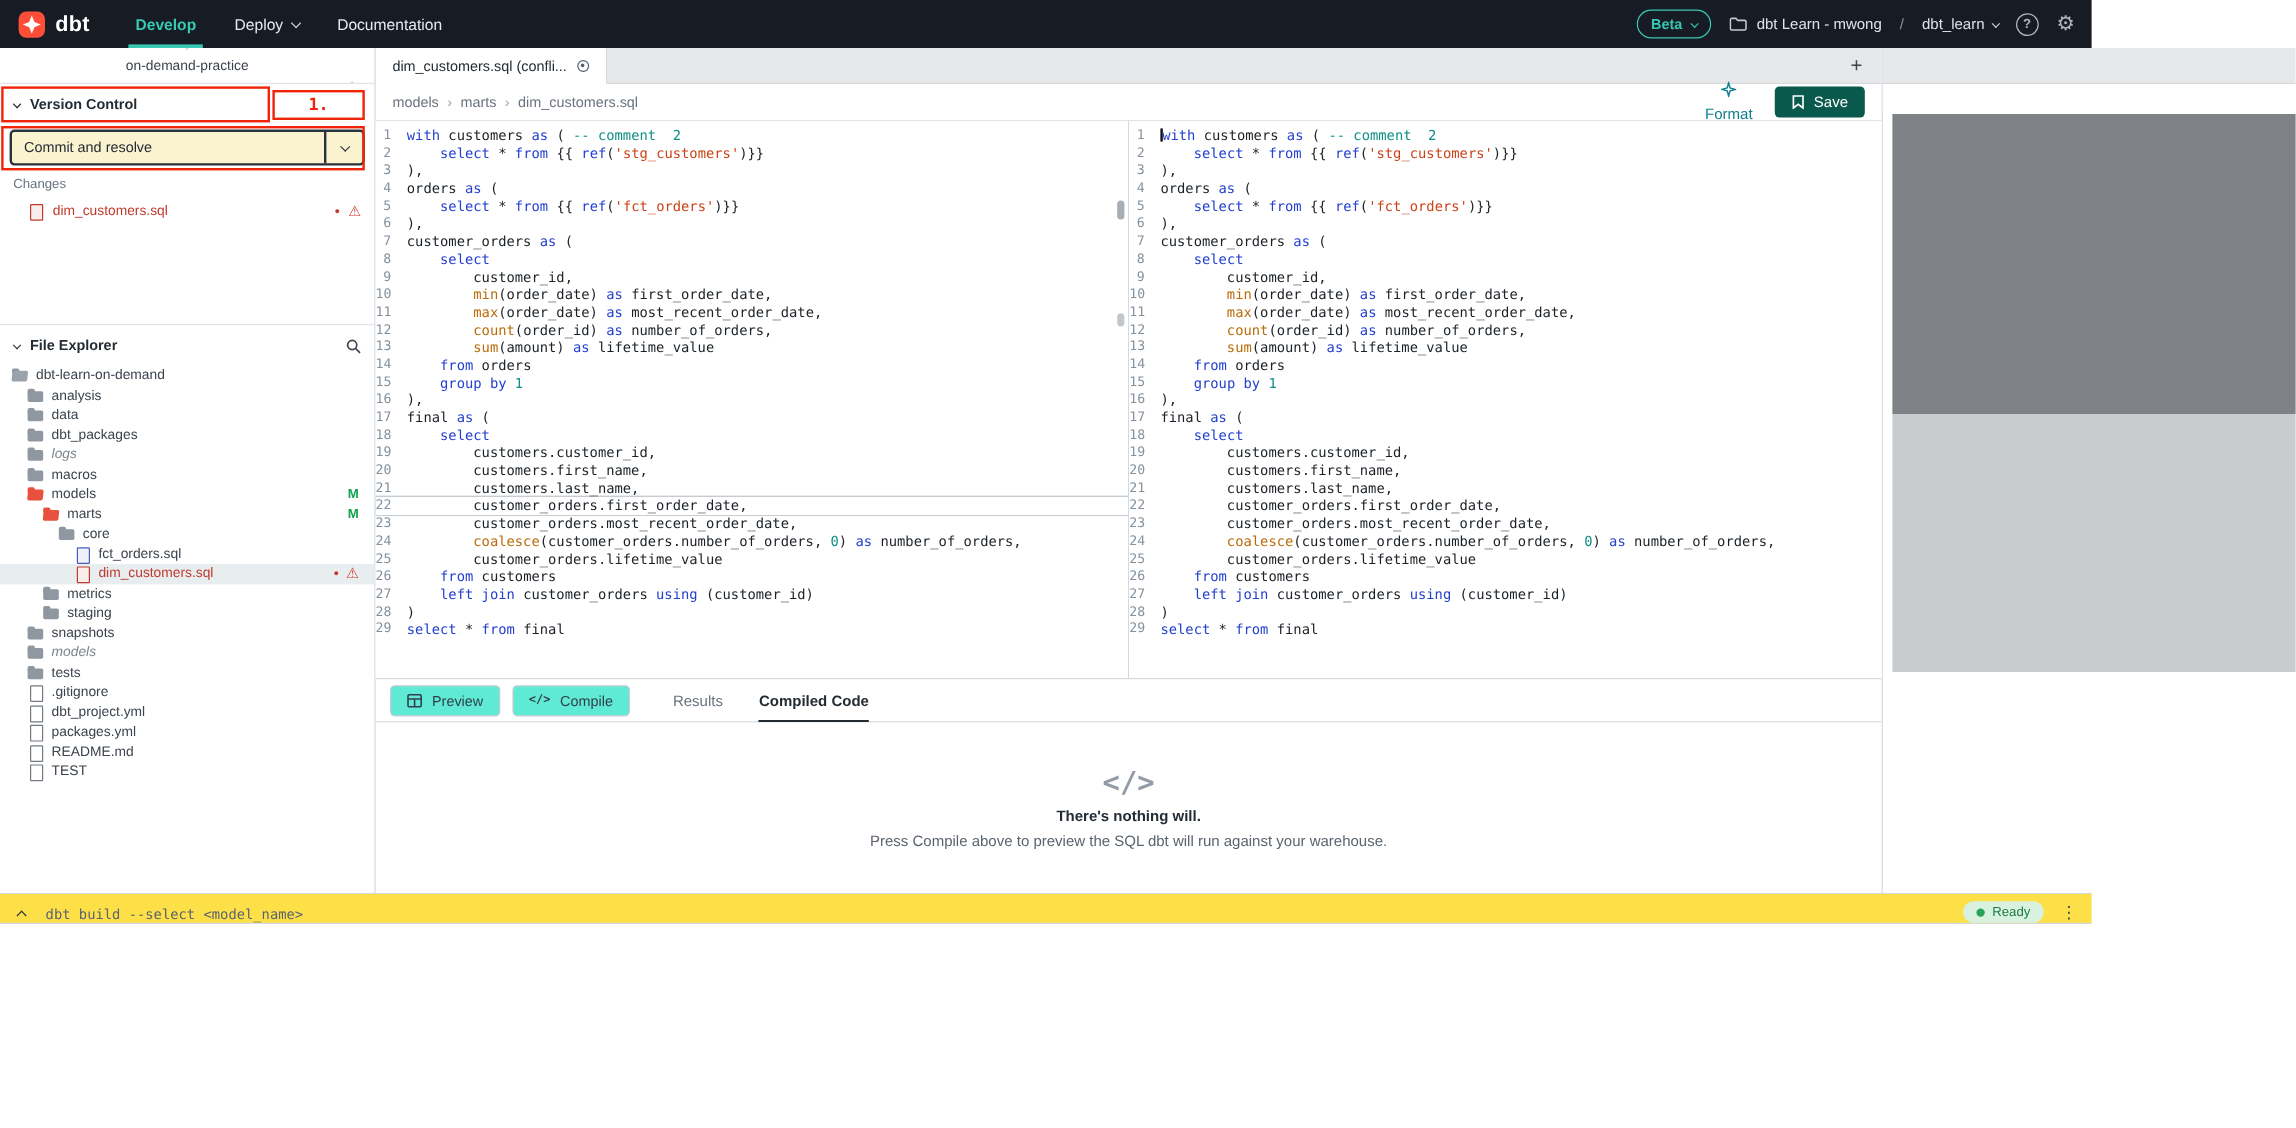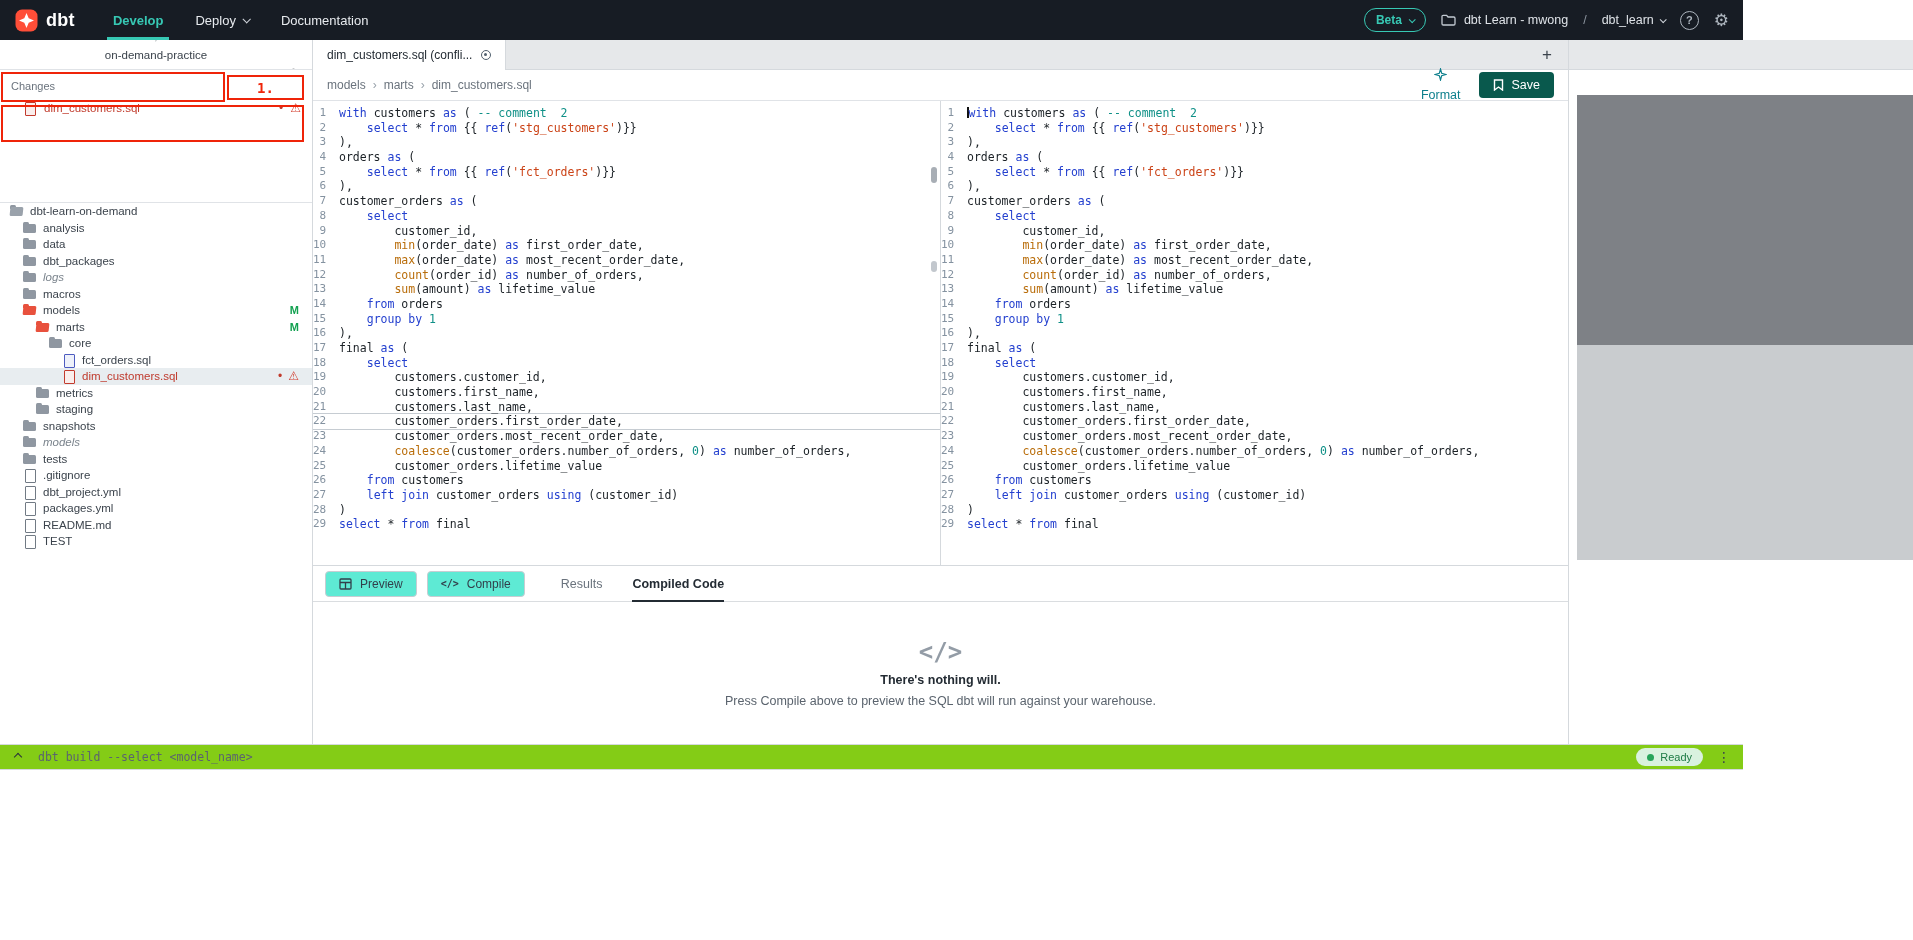--- a/index.html
+++ b/index.html
@@ -124,21 +124,21 @@
   .empty-msg { font-size: 12.5px; color: #5b646e; }
 
   
   .right-strip { width: 345px; flex: none; border-left: 1px solid #d5d9dd; display: flex; flex-direction: column; background: #fff; }
   .rs-a { height: 30px; background: #e6e8ea; border-bottom: 1px solid #d5d9dd; }
   .rs-b { height: 25px; background: #fff; }
   .rs-dark { height: 250px; background: #7e8186; margin-left: 8px; cursor: pointer; }
   .rs-mid { height: 215px; background: #c9cccf; margin-left: 8px; }
 
   
-  .statusbar { height: 26px; border-top: 1px solid #d5d9dd; border-bottom: 1px solid #d5d9dd; display: flex; align-items: center; padding: 0 12px; gap: 14px; background: #84cc16; }
+  .statusbar { height: 26px; border-top: 1px solid #d5d9dd; border-bottom: 1px solid #d5d9dd; display: flex; align-items: flex-end; padding: 0 12px; gap: 14px; background: #fde047; }
   .collapse { cursor: pointer; display: flex; align-items: center; padding: 3px; }
   .cmd { font-family: "DejaVu Sans Mono", monospace; font-size: 11.5px; color: #5b646e; cursor: text; }
   .ready { margin-left: auto; background: #d9f2df; border-radius: 12px; height: 18px; display: flex; align-items: center; gap: 6px; padding: 0 11px; font-size: 11px; color: #1e7b45; }
   .rdot { width: 7px; height: 7px; border-radius: 50%; background: #27a45a; }
   .kebab { color: #3b434c; font-size: 14px; cursor: pointer; font-family: "DejaVu Sans", sans-serif; }
 </style>
 </head>
 <body>
 
 <div class="app">
@@ -193,32 +193,52 @@
             <circle cx="3" cy="10.5" r="1.4" fill="none" stroke="#3b434c" stroke-width="1.2"></circle>
             <circle cx="9" cy="4.5" r="1.4" fill="none" stroke="#3b434c" stroke-width="1.2"></circle>
             <path d="M3 4v5M9 6c0 2.5-3 2-5 3.5" fill="none" stroke="#3b434c" stroke-width="1.2"></path>
           </svg>
         <span class="branch-name">on-demand-practice</span>
         <svg class="book-ico" width="15" height="12" viewBox="0 0 15 12">
             <path d="M7.5 2C6.5 1 4.5 1 1.5 1v9c3 0 5 0 6 1 1-1 3-1 6-1V1c-3 0-5 0-6 1zM7.5 2v9" fill="none" stroke="#3b434c" stroke-width="1.2"></path>
           </svg>
       </div>
 
+      <div class="vc-section">
+        <div class="section-header">
+          <span class="chev down dark small"></span>
+          <span>Version Control</span>
+        </div>
+        <div class="commit-btn">
+          <span class="commit-label">Commit and resolve</span>
+          <span class="commit-chev">
+              <span class="chev down dark"></span>
+            </span>
+        </div>
+      </div>
 
       <div class="changes">
         <div class="changes-title">Changes</div>
         <div class="change-row">
           <span class="ticon file-sql-red"></span>
           <span>dim_customers.sql</span>
           <span class="mod-dot">•</span>
           <span class="warn">⚠</span>
         </div>
       </div>
 
       <div class="fe-section">
+        <div class="section-header fe-header">
+          <span class="chev down dark small"></span>
+          <span>File Explorer</span>
+          <svg class="search-ico" width="13" height="13" viewBox="0 0 13 13">
+              <circle cx="5.5" cy="5.5" r="3.8" fill="none" stroke="#3b434c" stroke-width="1.4"></circle>
+              <path d="M8.5 8.5L12 12" stroke="#3b434c" stroke-width="1.4"></path>
+            </svg>
+        </div>
         <div class="tree">
             <div class="tree-row" style="padding-left: 10px;">
               <span class="ticon folder-open"></span>
               <span class="tname">dbt-learn-on-demand</span>
             </div>
             <div class="tree-row" style="padding-left: 23px;">
               <span class="ticon folder"></span>
               <span class="tname">analysis</span>
             </div>
             <div class="tree-row" style="padding-left: 23px;">

